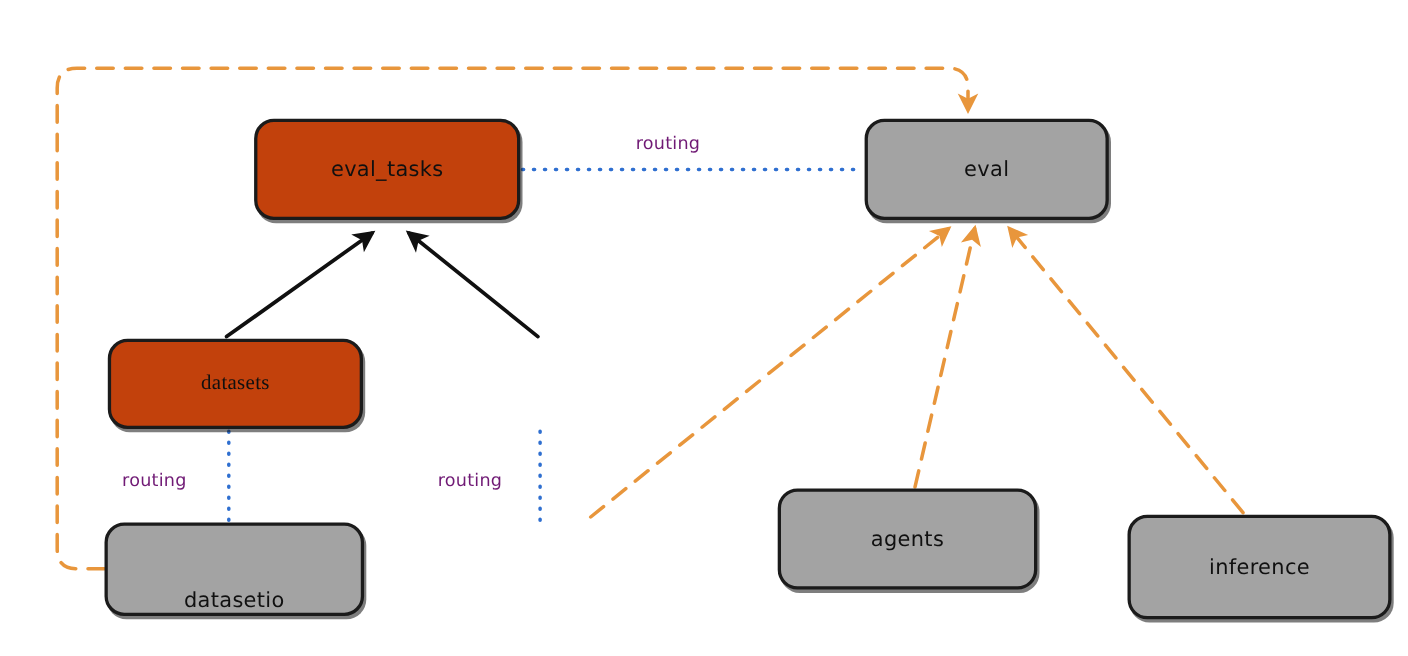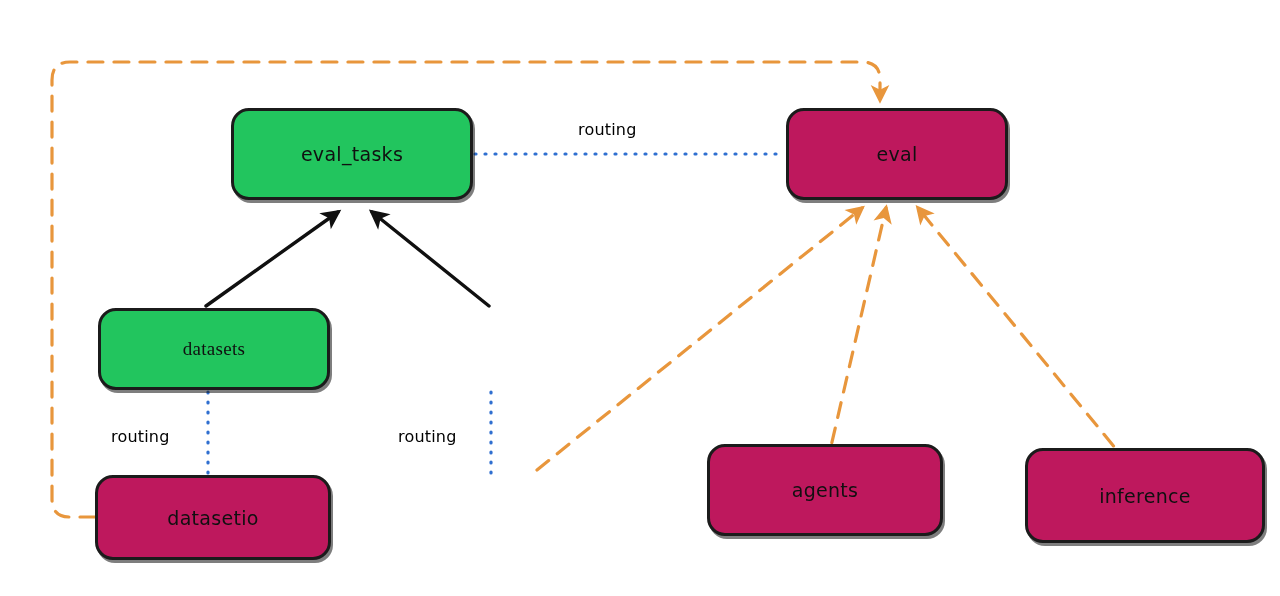--- a/index.html
+++ b/index.html
@@ -31,27 +31,27 @@
     border-radius: 18px;
     display: flex;
     align-items: center;
     justify-content: center;
     text-align: center;
     color: #101010;
     font-size: 19px;
     letter-spacing: 0.3px;
     box-shadow: 2px 3px 0 rgba(20,20,20,0.55);
   }
-  .node.blue  { background: #22c55e; }
-  .node.green { background: #be185d; }
+  .node.blue  { background: #c2410c; }
+  .node.green { background: #a3a3a3; }
   .node .label { display: block; padding: 0 10px; }
 
   .edge-label {
     position: absolute;
-    color: #000000;
+    color: #701a75;
     font-size: 16px;
     white-space: nowrap;
     letter-spacing: 0.2px;
   }
 </style>
 </head>
 <body>
 
 <div id="canvas">
 
@@ -90,30 +90,30 @@
 
   <div class="node green" style="left:786px; top:108px; width:222px; height:92px;">
     <span class="label">eval</span>
   </div>
 
   <div class="node blue" style="left:98px; top:308px; width:232px; height:82px;font-family:Liberation Serif, serif;">
     <span class="label">datasets</span>
   </div>
 
 
-  <div class="node green" style="left:95px; top:475px; width:236px; height:85px;">
+  <div class="node green" style="left:95px; top:475px; width:236px; height:85px;align-items:flex-end;">
     <span class="label">datasetio</span>
   </div>
 
 
   <div class="node green" style="left:707px; top:444px; width:236px; height:92px;">
     <span class="label">agents</span>
   </div>
 
-  <div class="node green" style="left:1025px; top:448px; width:240px; height:95px;">
+  <div class="node green" style="left:1025px; top:468px; width:240px; height:95px;">
     <span class="label">inference</span>
   </div>
 
   <div class="edge-label" style="left:578px; top:120px;">routing</div>
 
   <div class="edge-label" style="left:111px; top:427px;">routing</div>
 
   <div class="edge-label" style="left:398px; top:427px;">routing</div>
 
 </div>

